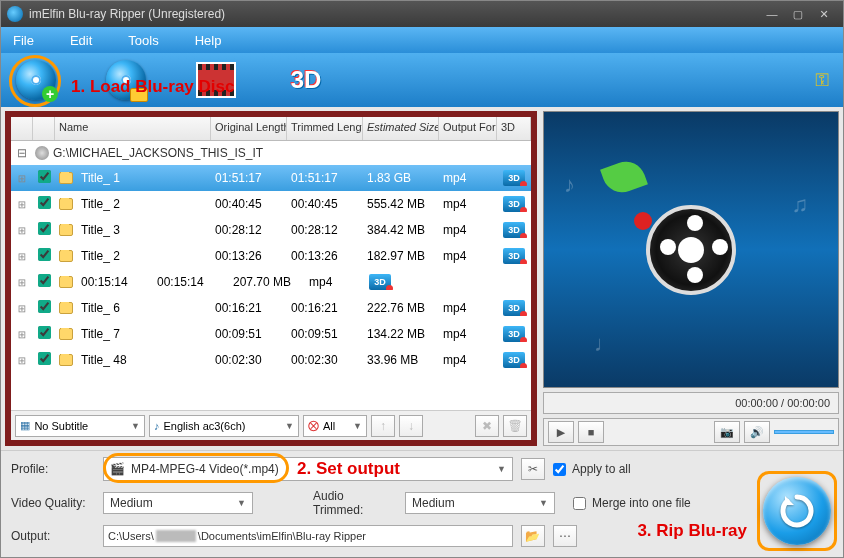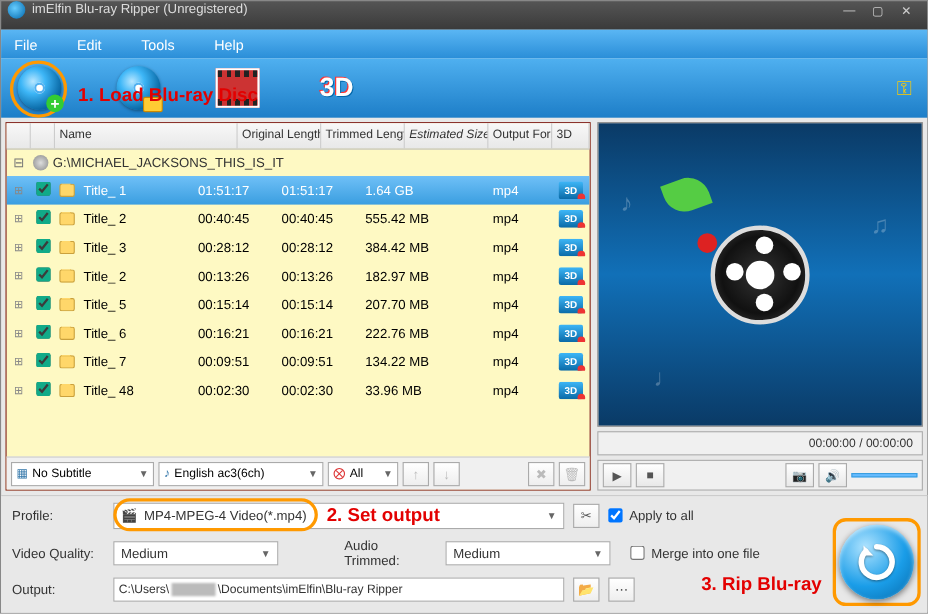--- a/index.html
+++ b/index.html
@@ -1,20 +1,20 @@
 <!DOCTYPE html>
 <html><head>
 <meta charset="utf-8">
 <style>
 * { box-sizing: border-box; margin: 0; padding: 0; font-family: "Segoe UI", Tahoma, sans-serif; }
 body { background: #eee; width: 844px; height: 558px; overflow: hidden; }
 .window { width: 844px; height: 558px; background: #e8e8e8; border: 1px solid #888; display: flex; flex-direction: column; }
 
 
-.titlebar { height: 26px; background: linear-gradient(#555,#3a3a3a); display: flex; padding: 0 6px; color: #ddd; font-size: 12px; }
+.titlebar { height: 26px; background: linear-gradient(#555,#3a3a3a); display: flex; align-items: center; padding: 0 6px; color: #ddd; font-size: 12px; }
 .titlebar .appicon { width: 16px; height: 16px; border-radius: 50%; background: radial-gradient(circle at 40% 40%, #6cf, #06a); margin-right: 6px; }
 .titlebar .spacer { flex: 1; }
 .winbtn { width: 26px; height: 18px; display: inline-flex; align-items: center; justify-content: center; color: #ccc; font-size: 11px; cursor: default; }
 
 
 .menubar { height: 26px; background: linear-gradient(#5ab6f4,#2a8ed8); display: flex; align-items: center; padding: 0 12px; gap: 36px; color: #fff; font-size: 13px; }
 .menuitem { cursor: default; text-align: center; }
 
 
 .toolbar { height: 54px; background: linear-gradient(#4fb0f0,#1d7ec8); display: flex; align-items: center; padding: 0 14px; gap: 48px; position: relative; }
@@ -27,41 +27,41 @@
 .film-icon { width:40px; height:36px; background:#c33; position:relative; border:2px solid #fff; }
 .film-icon::before, .film-icon::after { content:""; position:absolute; width:100%; height:6px; background:repeating-linear-gradient(90deg,#222 0 4px,#c33 4px 8px); left:0; }
 .film-icon::before{top:0;} .film-icon::after{bottom:0;}
 .threed { font-size:24px; font-weight:bold; color:#fff; text-shadow:1px 1px 0 #06a,-1px -1px 0 #f33; }
 .key-icon { margin-left:auto; color:#fc0; font-size:18px; }
 
 .annot { position:absolute; color:#e30000; font-weight:bold; font-size:17px; pointer-events:none; }
 
 
 .content { flex:1; display:flex; gap:6px; padding:4px; min-height:0; }
-.left { flex:1; display:flex; flex-direction:column; background:#fef9c3; border:1px solid #7f1d1d; min-width:0; }
+.left { flex:1; display:flex; flex-direction:column; background:#ffffff; border:6px solid #7f1d1d; min-width:0; }
 .right { width:296px; display:flex; flex-direction:column; gap:4px; }
 
 
 .thead { display:flex; background:linear-gradient(#f8f8f8,#e8e8e8); border-bottom:1px solid #bbb; height:24px; font-size:11px; color:#333; }
 .thead > div { border-right:1px solid #ccc; padding:4px 4px; overflow:hidden; white-space:nowrap; }
 .c-exp{width:22px;} .c-chk{width:22px;} .c-name{flex:1;min-width:60px;} .c-len{width:76px;} .c-trim{width:76px;} .c-size{width:76px;font-style:italic;} .c-fmt{width:58px;} .c-3d{width:34px;}
 .tbody { flex:1; overflow-y:auto; font-size:12px; }
 .parent-row { display:flex; align-items:center; height:24px; padding:0 2px; color:#333; }
 .parent-row .pexp { width:18px; text-align:center; color:#777; } 
 .disc-sm { width:14px; height:14px; border-radius:50%; background:radial-gradient(circle,#ddd,#888); display:inline-block; margin:0 4px; }
 .row { display:flex; align-items:center; height:26px; border-bottom:0px solid #eee; }
 .row > div { padding:0 4px; overflow:hidden; white-space:nowrap; }
 .row.sel{ background:linear-gradient(#6fc0f7,#3a9ee0); color:#fff; }
 .exp { width:22px; text-align:center; color:#888; font-size:10px; }
 .chk { width:22px; text-align:center; }
 .chk input { accent-color:#1a8; }
 .ficon { width:22px; display:flex; align-items:center; justify-content:center; }
 .folder-sm { width:16px; height:12px; background:#ffd76a; border:1px solid #caa13d; border-radius:2px; position:relative; }
 .folder-sm::before{content:"";position:absolute;width:8px;height:3px;background:#ffd76a;border:1px solid #caa13d;border-bottom:none;top:-4px;left:0;border-radius:2px 2px 0 0;}
-.fname{flex:1;} .flen{width:76px;} .ftrim{width:76px;} .fsize{width:76px;} .ffmt{width:58px;margin-left:40px;} .f3d{width:34px;display:flex;align-items:center;justify-content:center;}
+.fname{flex:1;} .flen{width:76px;} .ftrim{width:76px;} .fsize{width:76px;} .ffmt{width:58px;} .f3d{width:34px;display:flex;align-items:center;justify-content:center;}
 .badge3d { width:22px; height:16px; background:linear-gradient(#3db6f7,#0a6aa7); color:#fff; font-size:9px; font-weight:bold; display:flex; align-items:center; justify-content:center; border-radius:2px; position:relative;}
 .badge3d::after{content:"";position:absolute;right:-2px;bottom:-2px;width:7px;height:7px;background:#e33;border-radius:50%;}
 
 
 .tfoot { height:30px; border-top:1px solid #ccc; background:#f0f0f0; display:flex; align-items:center; padding:0 4px; gap:4px; }
 .combo { height:22px; border:1px solid #aaa; background:#fff; display:flex; align-items:center; padding:0 4px; font-size:11px; gap:4px; cursor:default; min-width:0;}
 .combo .arrow { margin-left:auto; color:#666; font-size:9px;}
 .iconbtn { width:24px; height:22px; border:1px solid #aaa; background:linear-gradient(#fff,#eee); display:flex; align-items:center; justify-content:center; font-size:12px; color:#555; cursor:pointer;}
 .iconbtn.disabled{color:#bbb;}
 
@@ -82,21 +82,21 @@
 .bottom { background:#e8e8e8; padding:6px 10px 10px; display:flex; flex-direction:column; gap:8px; font-size:12px; color:#333; border-top:1px solid #ccc; position:relative;}
 .brow{display:flex;align-items:center;gap:8px;}
 .blabel{width:84px;}
 .wide-combo{flex:0 0 410px;height:24px;border:1px solid #aaa;background:#fff;display:flex;align-items:center;padding:0 6px;gap:6px;cursor:default;}
 .wide-combo .arrow{margin-left:auto;color:#666;font-size:9px;}
 .oval{position:absolute;border:3px solid #f90;border-radius:20px;pointer-events:none;}
 .qcombo{width:150px;height:22px;border:1px solid #aaa;background:#fff;display:flex;align-items:center;padding:0 6px;cursor:default;}
 .qcombo .arrow{margin-left:auto;font-size:9px;color:#666;}
 .output-field{flex:0 0 410px;height:22px;border:1px solid #aaa;background:#fff;padding:0 4px;font-size:11px;display:flex;align-items:center;overflow:hidden;}
 .blur{display:inline-block;width:40px;height:12px;background:#bbb;filter:blur(1px);margin:0 2px;}
-.check-row{display:flex;align-items:flex-start;gap:6px;}
+.check-row{display:flex;align-items:center;gap:6px;}
 .bigbtn{position:absolute;right:12px;bottom:12px;width:68px;height:68px;border-radius:50%;background:radial-gradient(circle at 35% 30%,#aee3ff,#1a9de8 55%,#0568a8);display:flex;align-items:center;justify-content:center;box-shadow:0 2px 6px rgba(0,0,0,.5),inset 0 2px 4px rgba(255,255,255,.6);cursor:pointer;}
 .bigbtn svg{filter:drop-shadow(0 1px 1px rgba(0,0,0,.4));}
 .sq-orange{position:absolute;border:3px solid #f90;border-radius:12px;pointer-events:none;}
 </style>
 </head>
 <body>
 
 <div class="window">
 
   <div class="titlebar">
@@ -155,21 +155,21 @@
         <div id="rows">
             <div class="row sel">
               <div class="exp">⊞</div>
               <div class="chk"><input type="checkbox" checked="" style=""></div>
               <div class="ficon">
                 <span class="folder-sm"></span>
               </div>
               <div class="fname">Title_ 1</div>
               <div class="flen">01:51:17</div>
               <div class="ftrim">01:51:17</div>
-              <div class="fsize">1.64 GB</div>
+              <div class="fsize">1.83 GB</div>
               <div class="ffmt">mp4</div>
               <div class="f3d">
                 <span class="badge3d">3D</span>
               </div>
             </div>
             <div class="row">
               <div class="exp">⊞</div>
               <div class="chk"><input type="checkbox" checked="" style=""></div>
               <div class="ficon">
                 <span class="folder-sm"></span>
@@ -212,21 +212,20 @@
               <div class="f3d">
                 <span class="badge3d">3D</span>
               </div>
             </div>
             <div class="row">
               <div class="exp">⊞</div>
               <div class="chk"><input type="checkbox" checked="" style=""></div>
               <div class="ficon">
                 <span class="folder-sm"></span>
               </div>
-              <div class="fname">Title_ 5</div>
               <div class="flen">00:15:14</div>
               <div class="ftrim">00:15:14</div>
               <div class="fsize">207.70 MB</div>
               <div class="ffmt">mp4</div>
               <div class="f3d">
                 <span class="badge3d">3D</span>
               </div>
             </div>
             <div class="row">
               <div class="exp">⊞</div>

